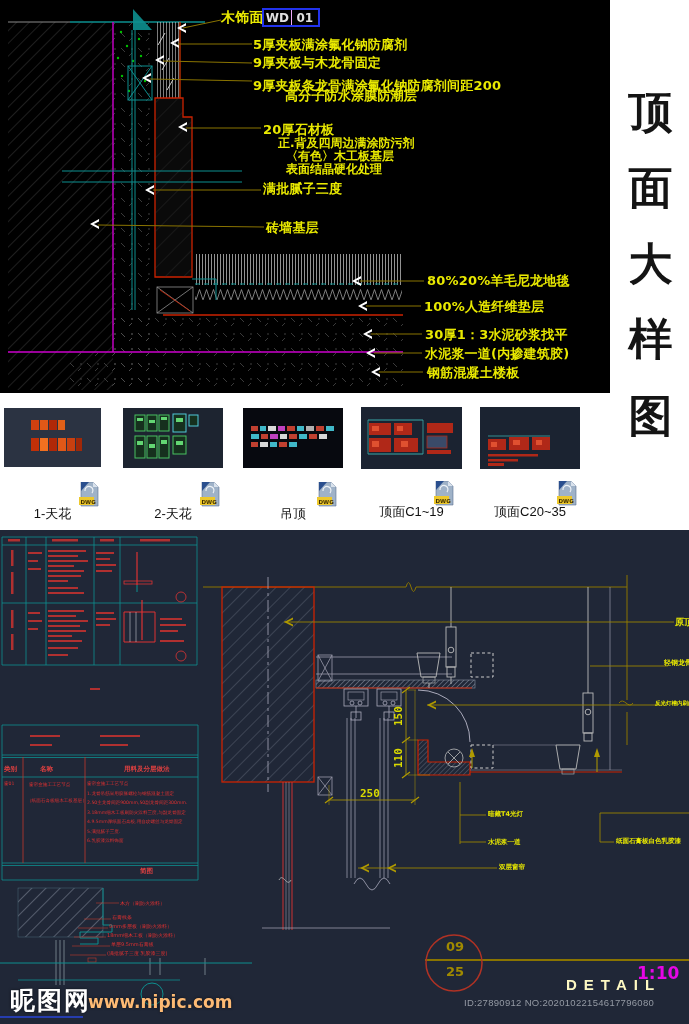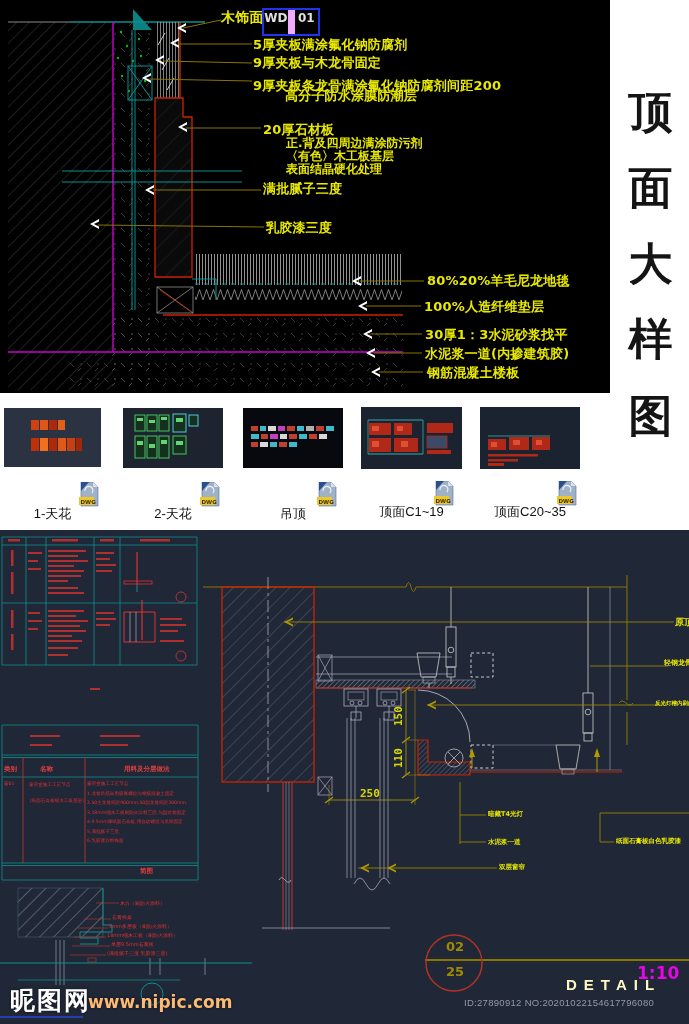--- a/index.html
+++ b/index.html
@@ -16,24 +16,24 @@
   .th{position:absolute;font:bold 6.5px "DejaVu Sans",sans-serif;color:#e04040;white-space:nowrap;}
   .micro{position:absolute;font:4.6px/1 "DejaVu Sans",sans-serif;color:#e03030;white-space:nowrap;}
   .sk{position:absolute;font:5px/1 "DejaVu Sans",sans-serif;color:#e03030;white-space:nowrap;}
   .yl{position:absolute;font:bold 6.5px/1 "DejaVu Sans",sans-serif;color:#e9e900;white-space:nowrap;}
   .dim{position:absolute;font:bold 11px/1 "DejaVu Sans Mono",monospace;color:#d9d900;white-space:nowrap;}
   .rot{transform:rotate(-90deg);transform-origin:left top;}
   .wm1{position:absolute;left:10px;top:984px;font:bold 25px "DejaVu Sans",sans-serif;color:#fff;
        letter-spacing:2px;text-shadow:0 0 3px rgba(0,0,0,.6);}
   .wm2{position:absolute;left:88px;top:992px;font:bold 17px "DejaVu Sans",sans-serif;color:#fdba74;
        text-shadow:0 0 3px rgba(0,0,0,.6);}
-  .codebox{position:absolute;left:262px;top:8px;width:58px;height:28px;border:2px solid #2233ee;
+  .codebox{position:absolute;left:262px;top:8px;width:58px;height:19px;border:2px solid #2233ee;
            display:flex;box-sizing:border-box;}
   .codebox span{flex:1;text-align:center;font:bold 12px/17px "DejaVu Sans",sans-serif;color:#e0e0e0;}
-  .codebox span+span{border-left:7px solid #f0abfc;}
+  .codebox span+span{border-left:1px solid #f0abfc;}
 </style>
 </head>
 <body>
 
 <div class="stage">
 
   <div class="abs" style="left:0;top:0;width:610px;height:393px;background:#000"></div>
   <div class="abs" style="left:610px;top:0;width:79px;height:530px;background:#fff"></div>
   <div class="abs" style="left:0;top:393px;width:612px;height:137px;background:#fff"></div>
   <div class="abs" style="left:0;top:530px;width:689px;height:494px;background:#202737"></div>
@@ -120,25 +120,25 @@
   <div class="t ann" style="left:221px;top:10px;font-size:14px">木饰面</div>
   <div class="codebox">
     <span>WD</span>
     <span>01</span>
   </div>
   <div class="t ann" style="left:253px;top:38px">5厚夹板满涂氟化钠防腐剂</div>
   <div class="t ann" style="left:253px;top:56px">9厚夹板与木龙骨固定</div>
   <div class="t ann" style="left:253px;top:79px">9厚夹板条龙骨满涂氟化钠防腐剂间距200</div>
   <div class="t ann" style="left:285px;top:89px">高分子防水涂膜防潮层</div>
   <div class="t ann" style="left:263px;top:123px">20厚石材板</div>
-  <div class="t ann2" style="left:286px;top:137px">正.背及四周边满涂防污剂</div>
+  <div class="t ann2" style="left:278px;top:137px">正.背及四周边满涂防污剂</div>
   <div class="t ann2" style="left:286px;top:150px">〈有色〉木工板基层</div>
   <div class="t ann2" style="left:286px;top:163px">表面结晶硬化处理</div>
   <div class="t ann" style="left:263px;top:182px">满批腻子三度</div>
-  <div class="t ann" style="left:266px;top:221px">乳胶漆三度</div>
+  <div class="t ann" style="left:266px;top:221px">砖墙基层</div>
   <div class="t ann" style="left:427px;top:274px">80%20%羊毛尼龙地毯</div>
   <div class="t ann" style="left:424px;top:300px">100%人造纤维垫层</div>
   <div class="t ann" style="left:425px;top:328px">30厚1：3水泥砂浆找平</div>
   <div class="t ann" style="left:425px;top:347px">水泥浆一道(内掺建筑胶)</div>
   <div class="t ann" style="left:427px;top:366px">钢筋混凝土楼板</div>
 
   <div class="vchar" style="top:90px">顶</div>
   <div class="vchar" style="top:166px">面</div>
   <div class="vchar" style="top:242px">大</div>
   <div class="vchar" style="top:317px">样</div>
@@ -519,21 +519,21 @@
   <div class="yl" style="left:655px;top:701px;font-size:5.5px">反光灯槽内刷白色乳胶漆</div>
   <div class="yl" style="left:488px;top:811px">暗藏T4光灯</div>
   <div class="yl" style="left:488px;top:839px">水泥浆一道</div>
   <div class="yl" style="left:499px;top:864px">双层窗帘</div>
   <div class="yl" style="left:616px;top:838px">纸面石膏板白色乳胶漆</div>
 
   <div class="dim rot" style="left:393px;top:726px">150</div>
   <div class="dim rot" style="left:393px;top:768px">110</div>
   <div class="dim" style="left:360px;top:788px">250</div>
 
-  <div class="t" style="left:442px;top:939px;width:26px;text-align:center;font:bold 13px 'DejaVu Sans',sans-serif;color:#a08a00">02</div>
+  <div class="t" style="left:442px;top:939px;width:26px;text-align:center;font:bold 13px 'DejaVu Sans',sans-serif;color:#a08a00">09</div>
   <div class="t" style="left:442px;top:964px;width:26px;text-align:center;font:bold 13px 'DejaVu Sans',sans-serif;color:#a08a00">25</div>
   <div class="t" style="left:566px;top:976px;font:bold 15px 'Liberation Sans',sans-serif;letter-spacing:7px;color:#fef9c3">DETAIL</div>
   <div class="t" style="left:637px;top:963px;font:bold 17px 'DejaVu Sans',sans-serif;color:#e606e6">1:10</div>
   <div class="t" style="left:464px;top:997px;font:9.5px 'Liberation Sans',sans-serif;color:#949aa4;letter-spacing:.3px">ID:27890912 NO:20201022154617796080</div>
 
   <div class="wm1">昵图网</div>
   <div class="wm2">www.nipic.com</div>
 
 </div>
 

